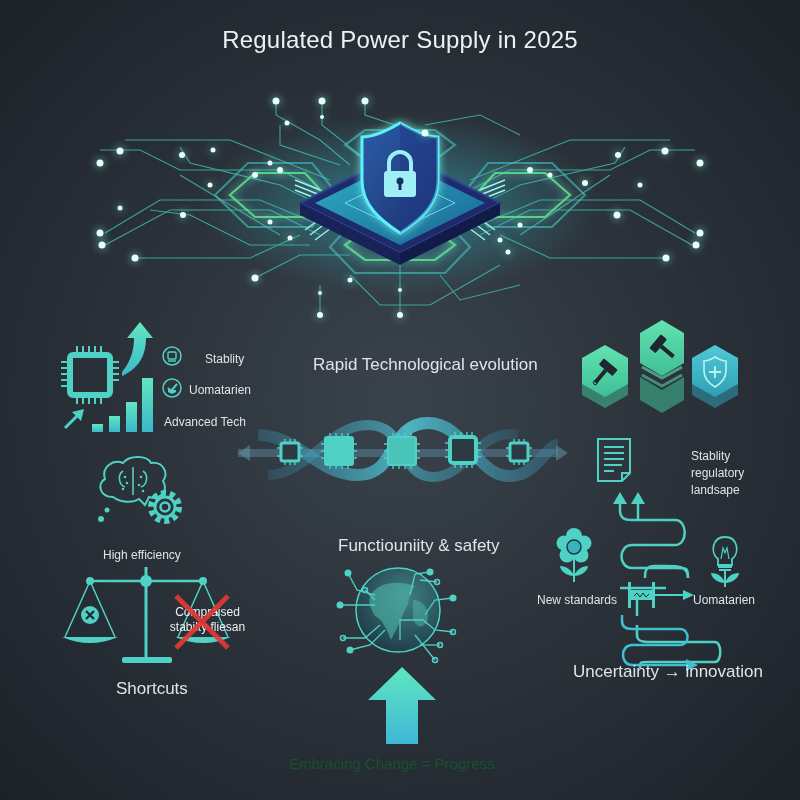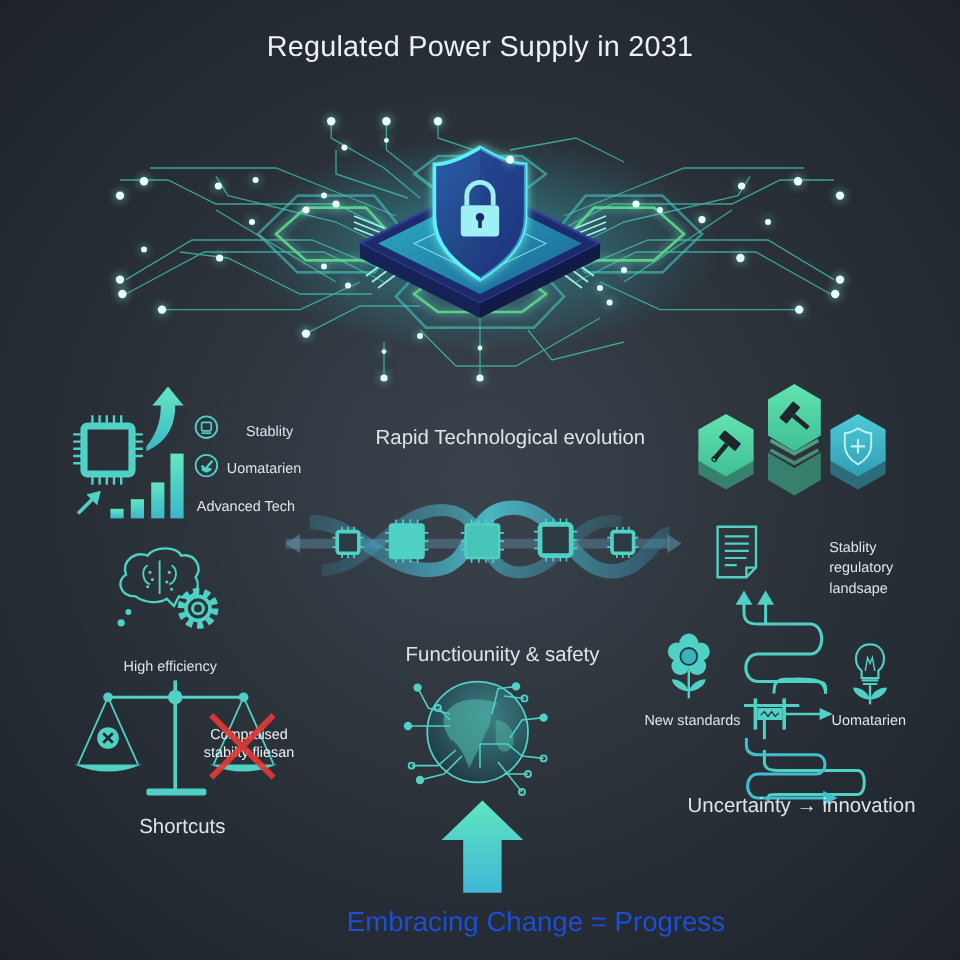--- a/index.html
+++ b/index.html
@@ -6,28 +6,28 @@
   body {
     width:800px; height:800px; overflow:hidden; position:relative;
     background: radial-gradient(ellipse at 50% 50%, #3a434c 0%, #2c333b 45%, #1d2229 100%);
     font-family: "Liberation Sans", "DejaVu Sans", sans-serif;
     color:#e6e9ec;
   }
   .abs { position:absolute; }
   .title { left:0; top:26px; width:800px; text-align:center; font-size:24px; color:#eef1f3; letter-spacing:0.2px; }
   .label { font-size:12px; color:#dfe4e8; white-space:nowrap; }
   .label-md { font-size:17px; color:#dfe4e8; white-space:nowrap; }
-  .label-lg { font-size:23px; color:#1d4ed8; white-space:nowrap; }
+  .label-lg { font-size:15px; color:#14532d; white-space:nowrap; }
   svg { overflow:visible; }
   .glow { filter: drop-shadow(0 0 4px rgba(120,240,220,0.9)); }
 </style>
 </head>
 <body>
 
-<div class="abs title">Regulated Power Supply in 2031</div>
+<div class="abs title">Regulated Power Supply in 2025</div>
 
 <div class="abs" style="left:80px;top:85px;width:640px;height:230px;">
   <svg width="640" height="230" viewBox="0 0 640 230">
     <defs>
       <radialGradient id="heroGlow" cx="50%" cy="50%" r="50%">
         <stop offset="0%" stop-color="#35d6e8" stop-opacity="0.45"></stop>
         <stop offset="100%" stop-color="#35d6e8" stop-opacity="0"></stop>
       </radialGradient>
       <linearGradient id="shieldG" x1="0" y1="0" x2="1" y2="1">
         <stop offset="0%" stop-color="#2b5ea8"></stop>

